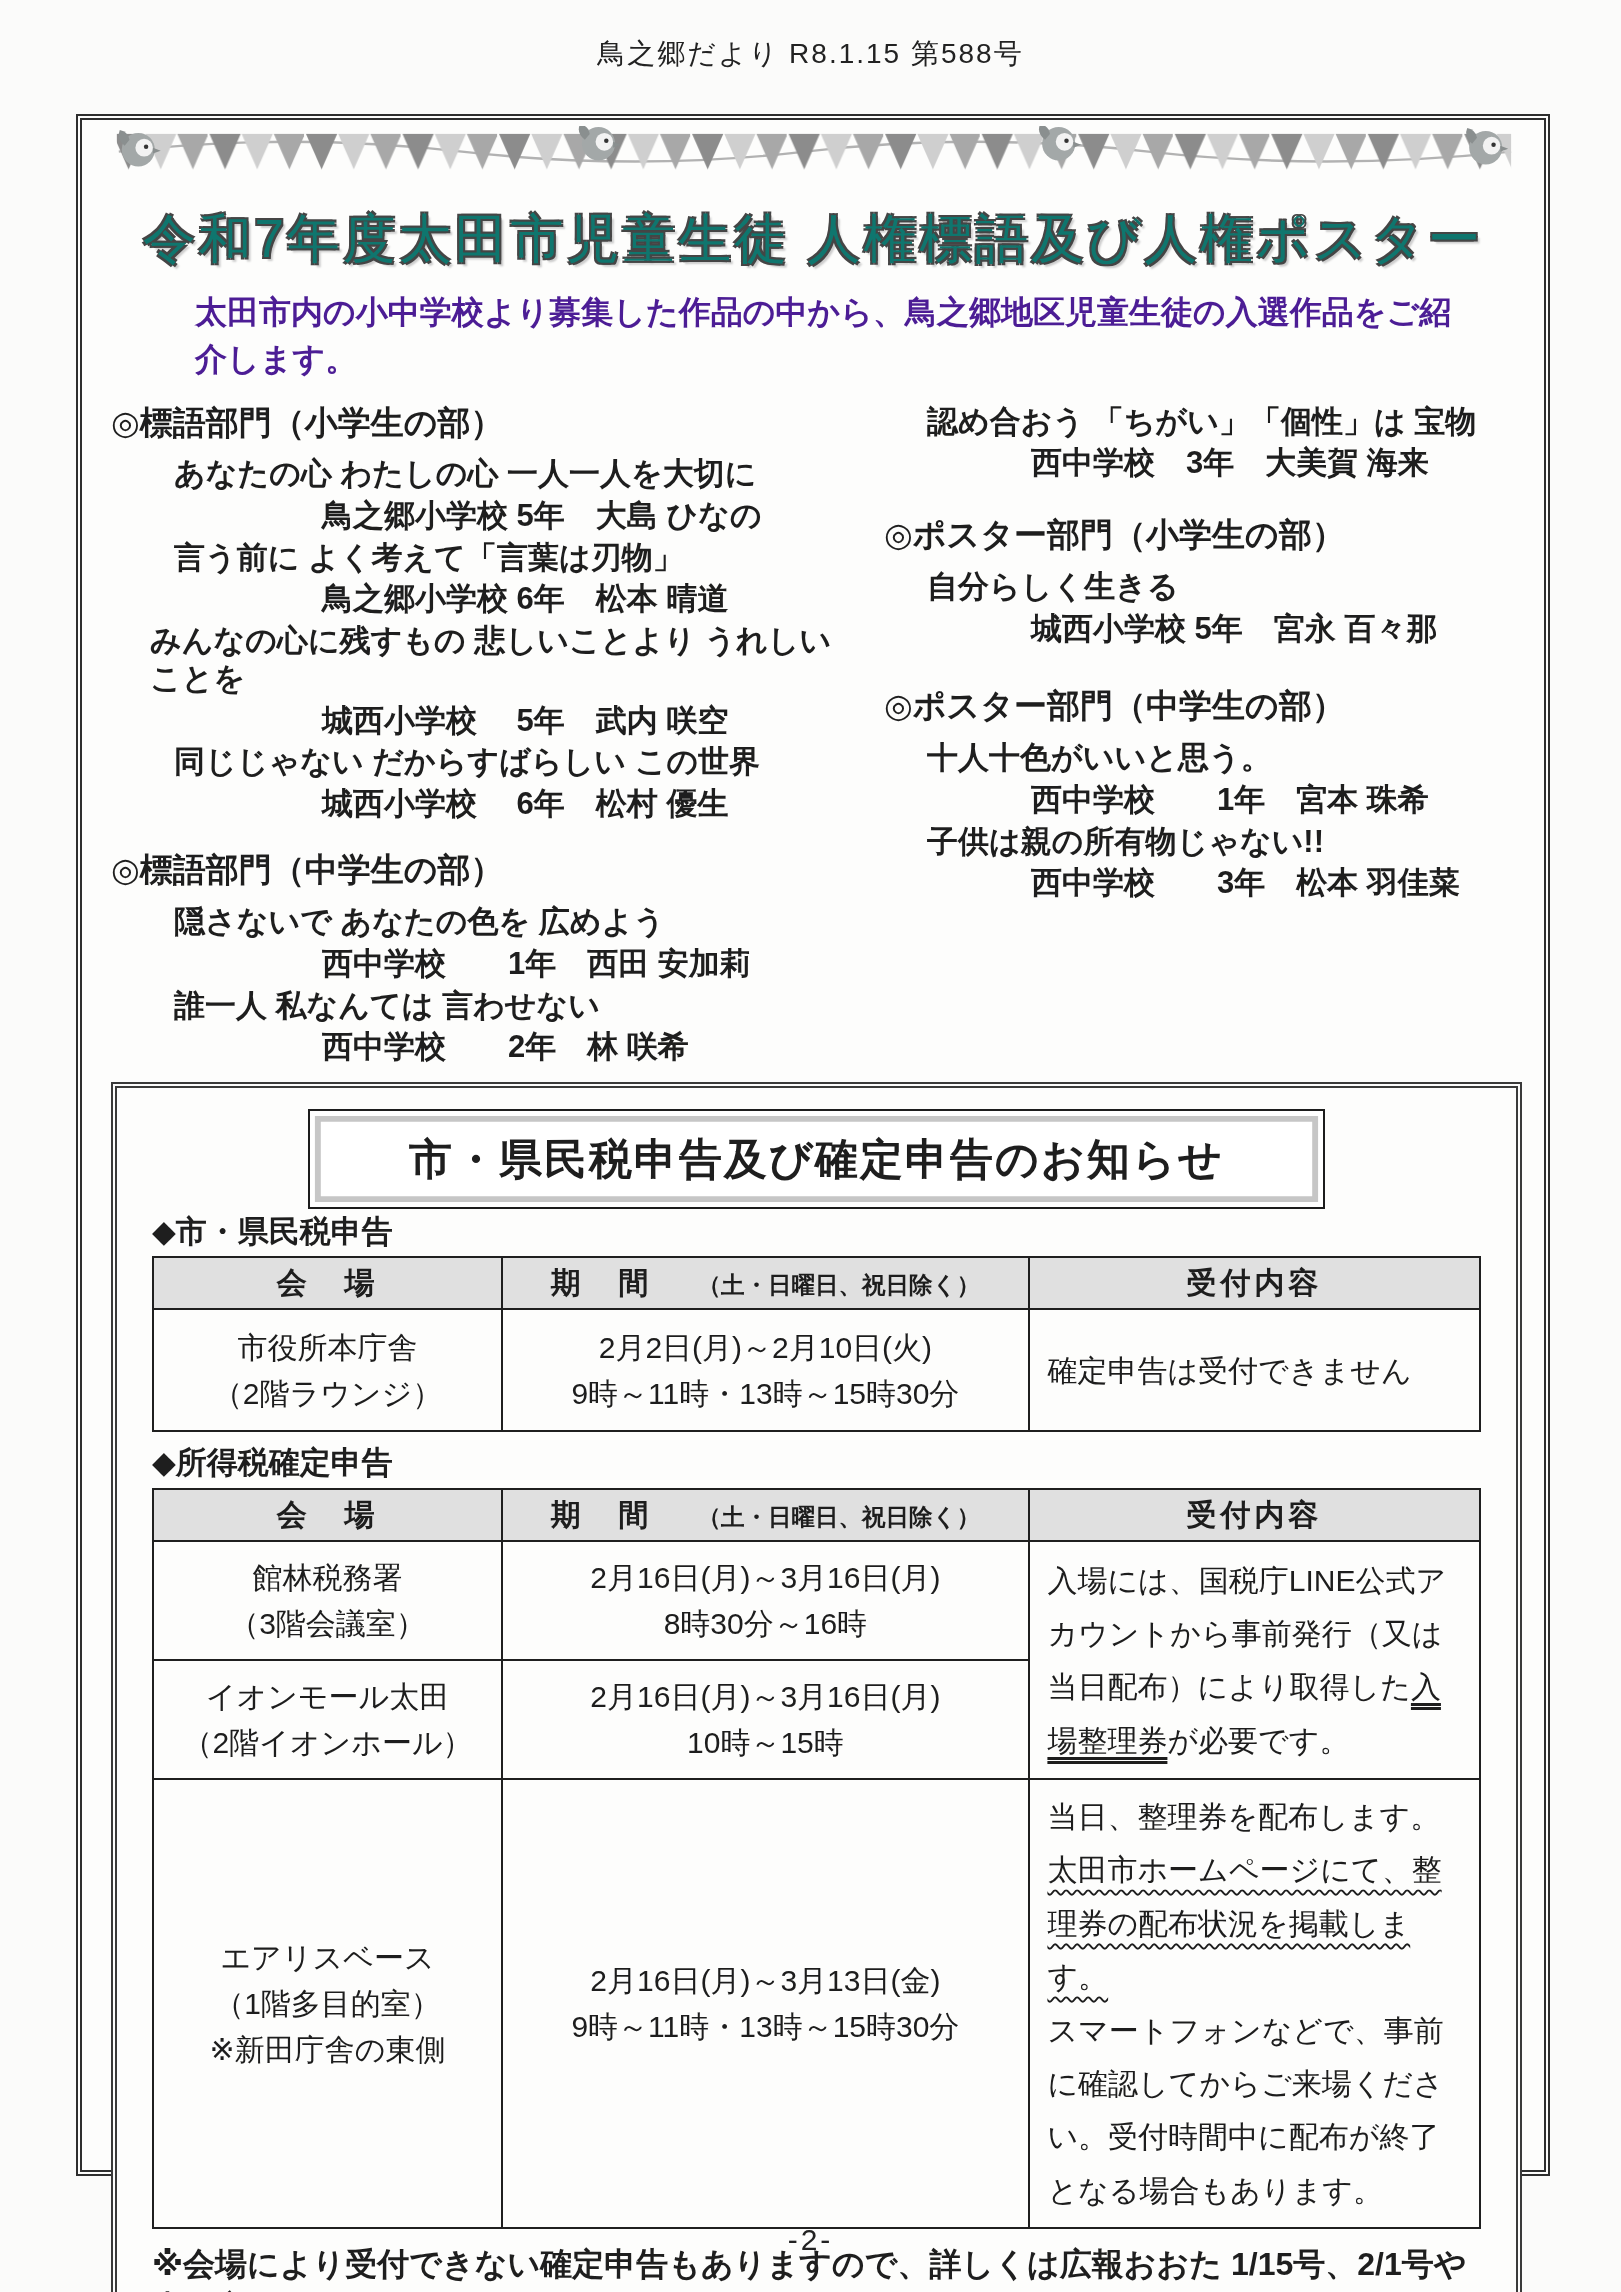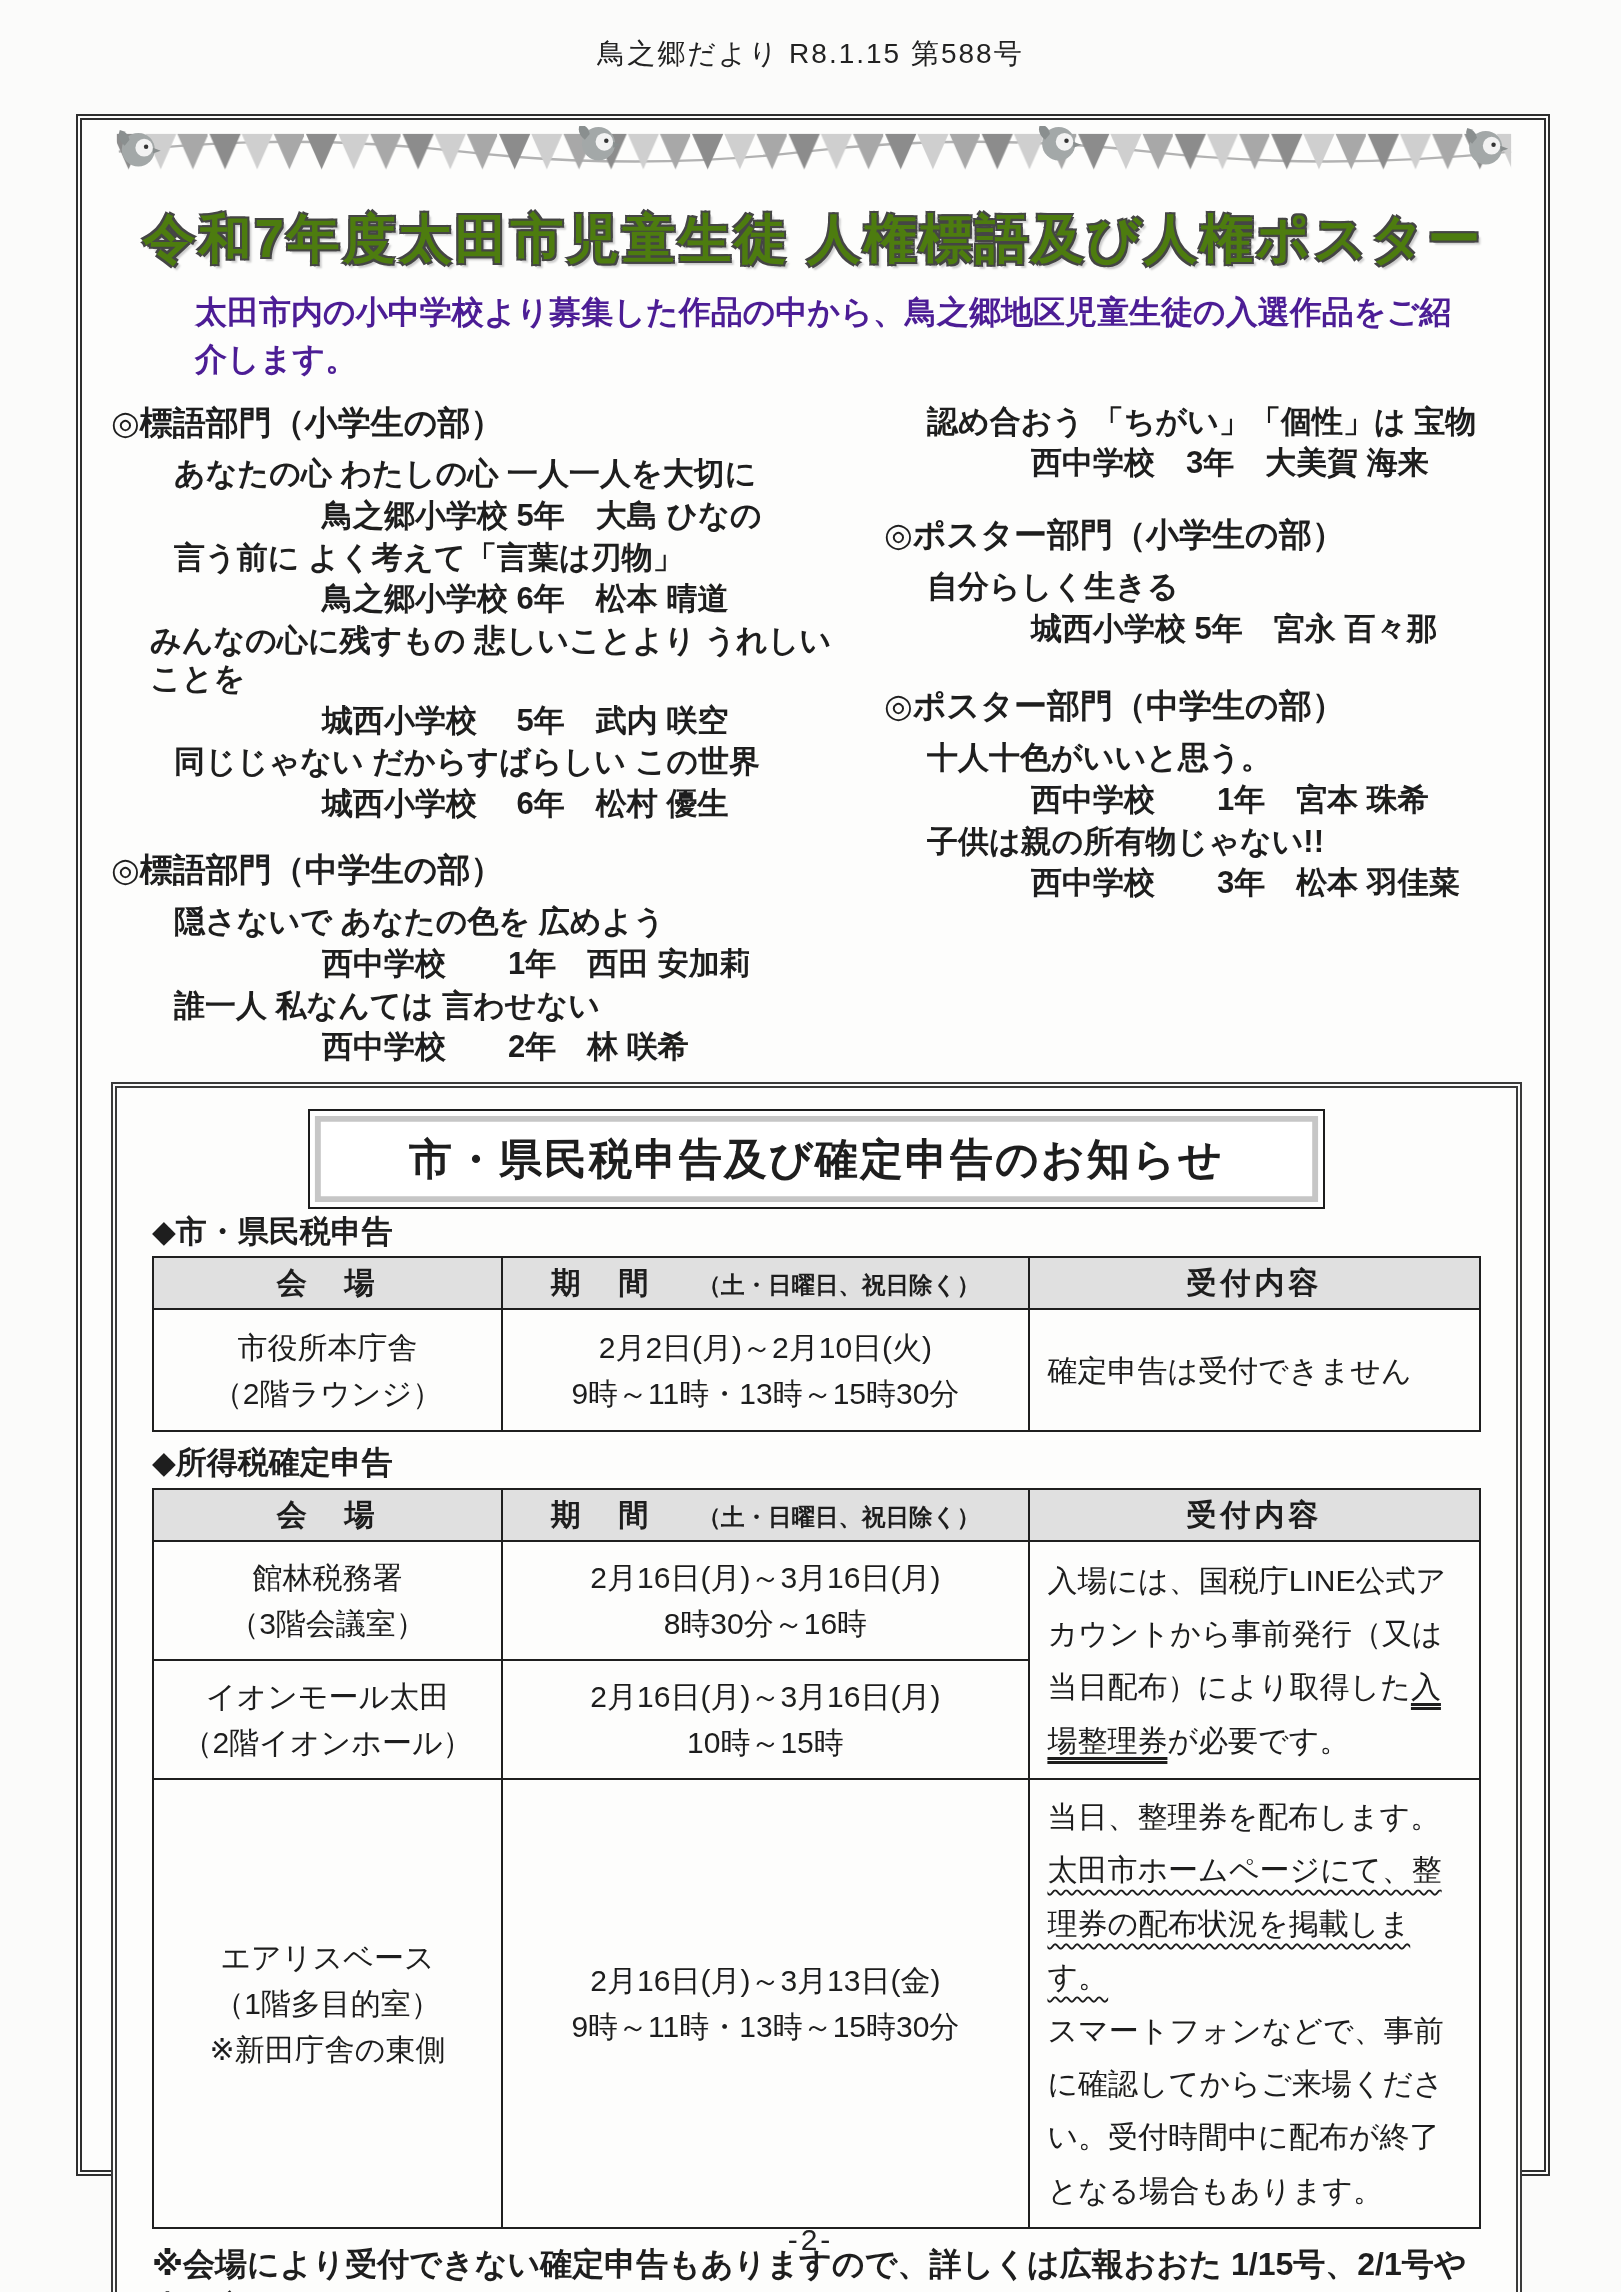--- a/index.html
+++ b/index.html
@@ -22,22 +22,22 @@
     background:#fdfdfc;
     padding:0 29px;
   }
   
   .garland-wrap { margin-top:5.9px; height:74px; }
   .garland { width:100%; height:71px; display:block; }
   
   .main-title {
     margin-top:3.9px;
     text-align:center;
-    font-size:53px; font-weight:bold; letter-spacing:2.9px;
-    color:#4d7c0f;
+    font-size:53px; font-weight:normal; letter-spacing:2.9px;
+    color:#0f766e;
     text-shadow:-2px -2px 0 #454545, 2px -2px 0 #454545,
                 -2px  2px 0 #454545, 2px  2px 0 #454545,
                  3.9px  3.9px 2px #cccccc;
     white-space:nowrap;
   }
   .intro {
     margin:13.7px 39px 0 84px;
     width:1264px;
     font-size:32px; line-height:1.46; font-weight:bold; color:#4c1d95;
   }

